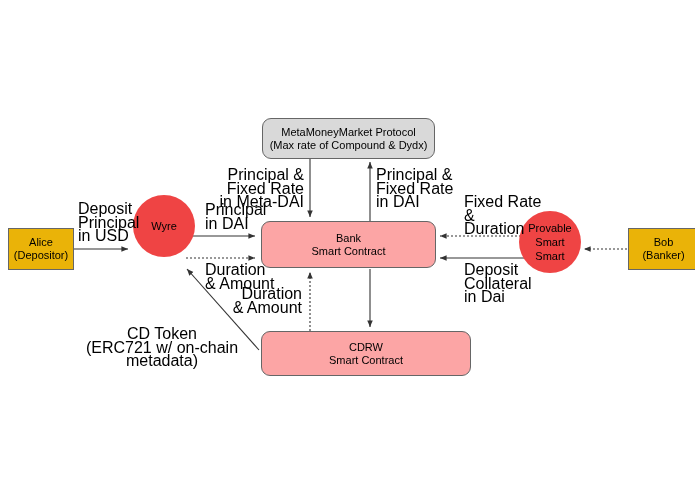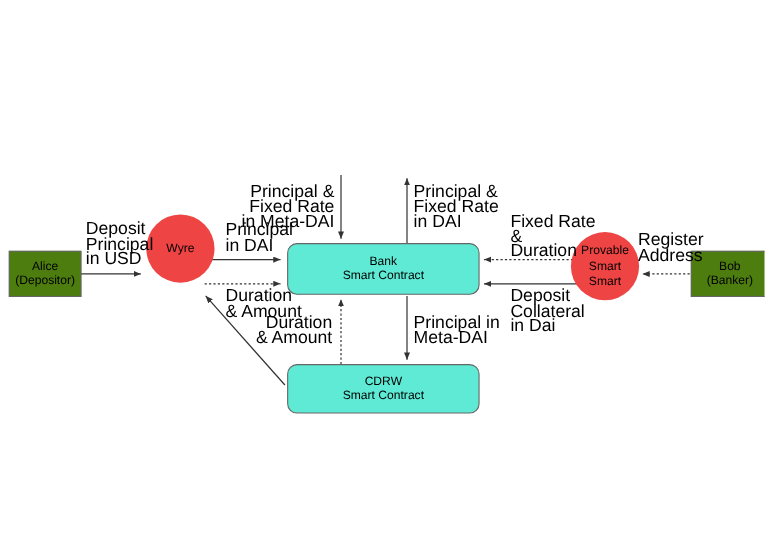--- a/index.html
+++ b/index.html
@@ -31,30 +31,30 @@
     display: flex;
     align-items: center;
     justify-content: center;
     text-align: center;
     color: #000000;
     font-size: 11px;
     line-height: 13px;
     z-index: 2;
   }
   .box-plain {
-    background: #4d7c0f;
+    background: #eab308;
     border: 1px solid #666666;
   }
   .box-round-gray {
     background: #d9d9d9;
     border: 1px solid #666666;
     border-radius: 9px;
   }
   .box-round-white {
-    background: #5eead4;
+    background: #fca5a5;
     border: 1px solid #666666;
     border-radius: 9px;
     align-items: center;
   }
   .circle {
     background: #ef4444;
     border-radius: 50%;
     border: none;
   }
   .edge-label {
@@ -107,27 +107,31 @@
 
   <div class="node box-plain" style="left:8px; top:228px; width:66px; height:42px;">
     <span style="white-space:pre-line;">Alice
 (Depositor)</span>
   </div>
 
   <div class="node circle" style="left:133px; top:195px; width:62px; height:62px;">
     <span>Wyre</span>
   </div>
 
+  <div class="node box-round-gray" style="left:262px; top:118px; width:173px; height:41px; flex-direction:column;">
+    <span>MetaMoneyMarket Protocol</span>
+    <span>(Max rate of Compound &amp; Dydx)</span>
+  </div>
 
   <div class="node box-round-white" style="left:261px; top:221px; width:175px; height:47px; flex-direction:column;">
     <span>Bank</span>
     <span>Smart Contract</span>
   </div>
 
-  <div class="node box-round-white" style="left:261px; top:331px; width:175px; height:45px; flex-direction:column;">
+  <div class="node box-round-white" style="left:261px; top:331px; width:210px; height:45px; flex-direction:column;">
     <span>CDRW</span>
     <span>Smart Contract</span>
   </div>
 
   <div class="node circle" style="left:519px; top:211px; width:62px; height:62px; flex-direction:column; line-height:14px;">
     <span>Provable</span>
     <span>Smart</span>
     <span>Smart</span>
   </div>
 
@@ -154,23 +158,21 @@
 Fixed Rate
 in DAI</div>
 
   <div class="edge-label" style="left:464px; top:195px; width:80px;">Fixed Rate &amp;
 Duration</div>
 
   <div class="edge-label" style="left:464px; top:263px; width:70px;">Deposit
 Collateral
 in Dai</div>
 
-  <div class="edge-label" style="left:580px; top:212px; width:58px;">Register
-Address</div>
 
   <div class="edge-label right" style="left:212px; top:287px; width:90px;">Duration
 &amp; Amount</div>
 
-  <div class="edge-label" style="left:376px; top:287px; width:80px;">Principal in
-Meta-DAI</div>
 
+  <div class="edge-label center" style="left:68px; top:327px; width:188px;">CD Token
+(ERC721 w/ on-chain metadata)</div>
 
 </div>
 
 </body></html>

